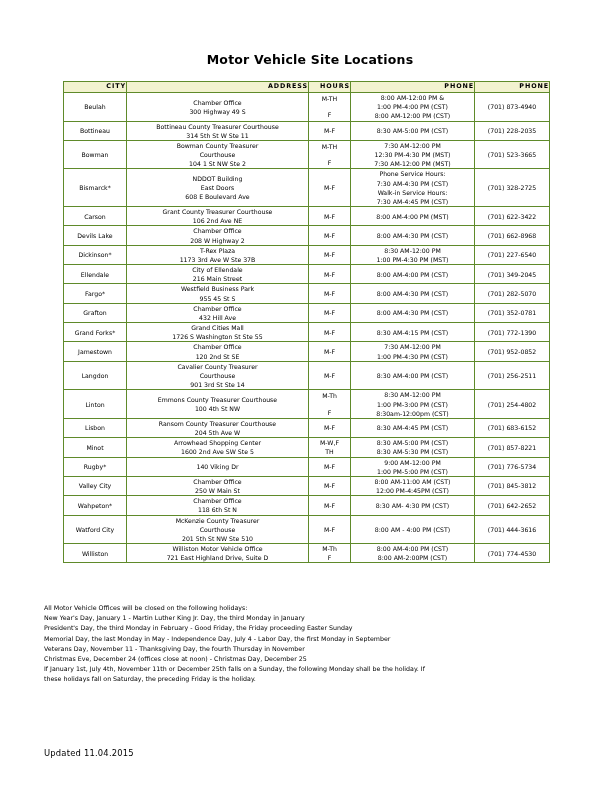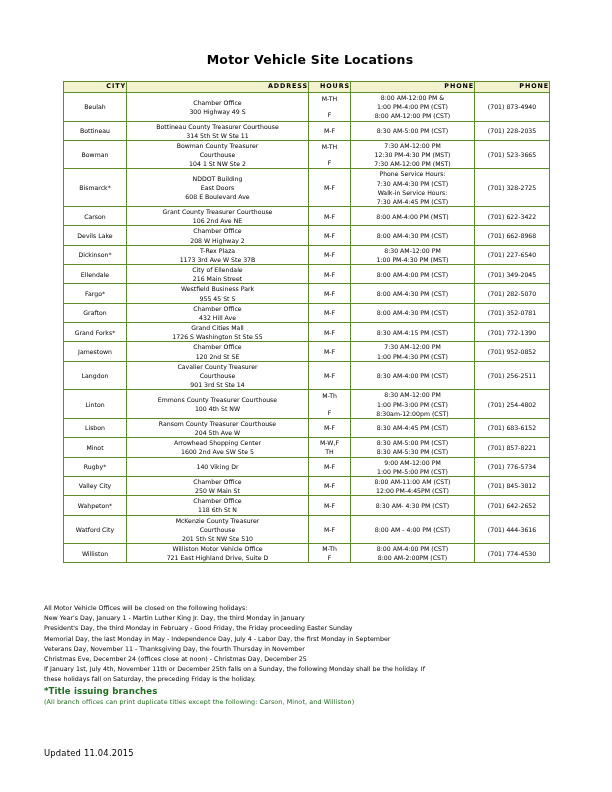--- a/index.html
+++ b/index.html
@@ -541,20 +541,16 @@
       <span class="ln">All Motor Vehicle Offices will be closed on the following holidays:</span>
       <span class="ln">New Year's Day, January 1 -  Martin Luther King Jr. Day, the third Monday in January</span>
       <span class="ln">President's Day, the third Monday in February -  Good Friday, the Friday proceeding Easter Sunday</span>
       <span class="ln">Memorial Day, the last Monday in May -  Independence Day, July 4 -  Labor Day, the first Monday in September</span>
       <span class="ln">Veterans Day, November 11 -  Thanksgiving Day, the fourth Thursday in November</span>
       <span class="ln">Christmas Eve, December 24 (offices close at noon) -  Christmas Day, December 25</span>
       <span class="ln">If January 1st, July 4th, November 11th or December 25th falls on a Sunday, the following Monday shall be the holiday.   If</span>
       <span class="ln">these holidays fall on Saturday, the preceding Friday is the holiday.</span>
     </div>
 
-  <div class="green-note" style="color: rgb(31, 107, 31);">
-    <span class="gtitle">*Title issuing branches</span>
-    <span class="gsub">(All branch offices can print duplicate titles except the following: Carson, Minot, and Williston)</span>
-  </div>
 
   <div class="updated">Updated 11.04.2015</div>
 
 </div>
 
 </body></html>

